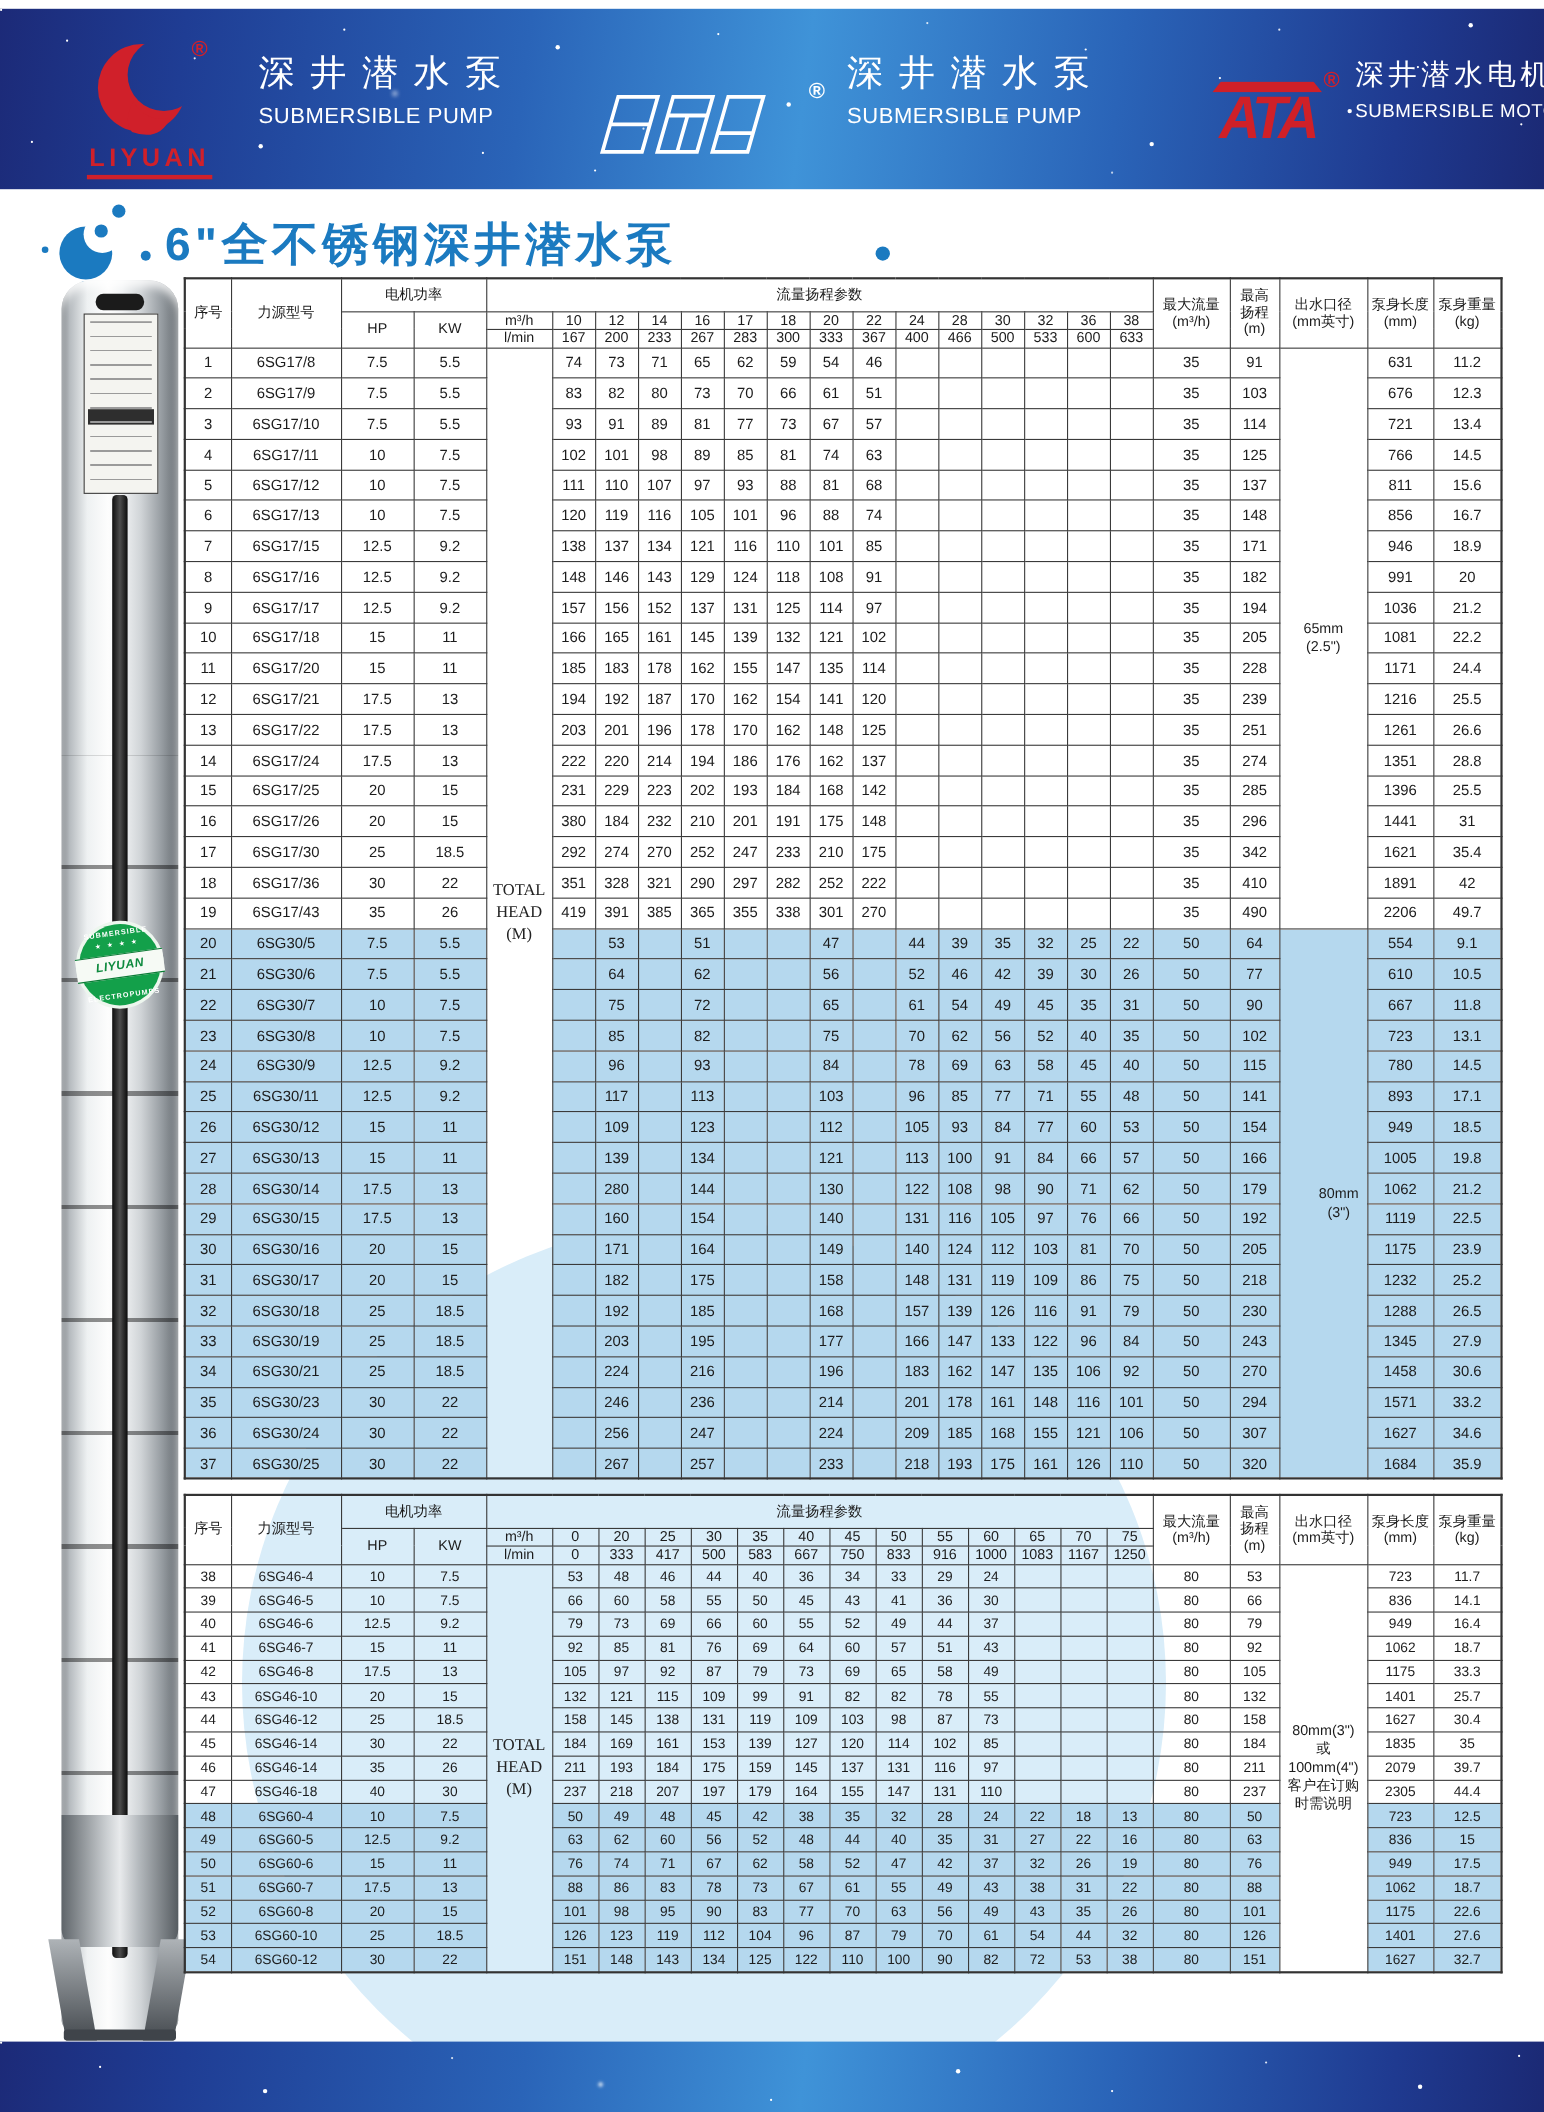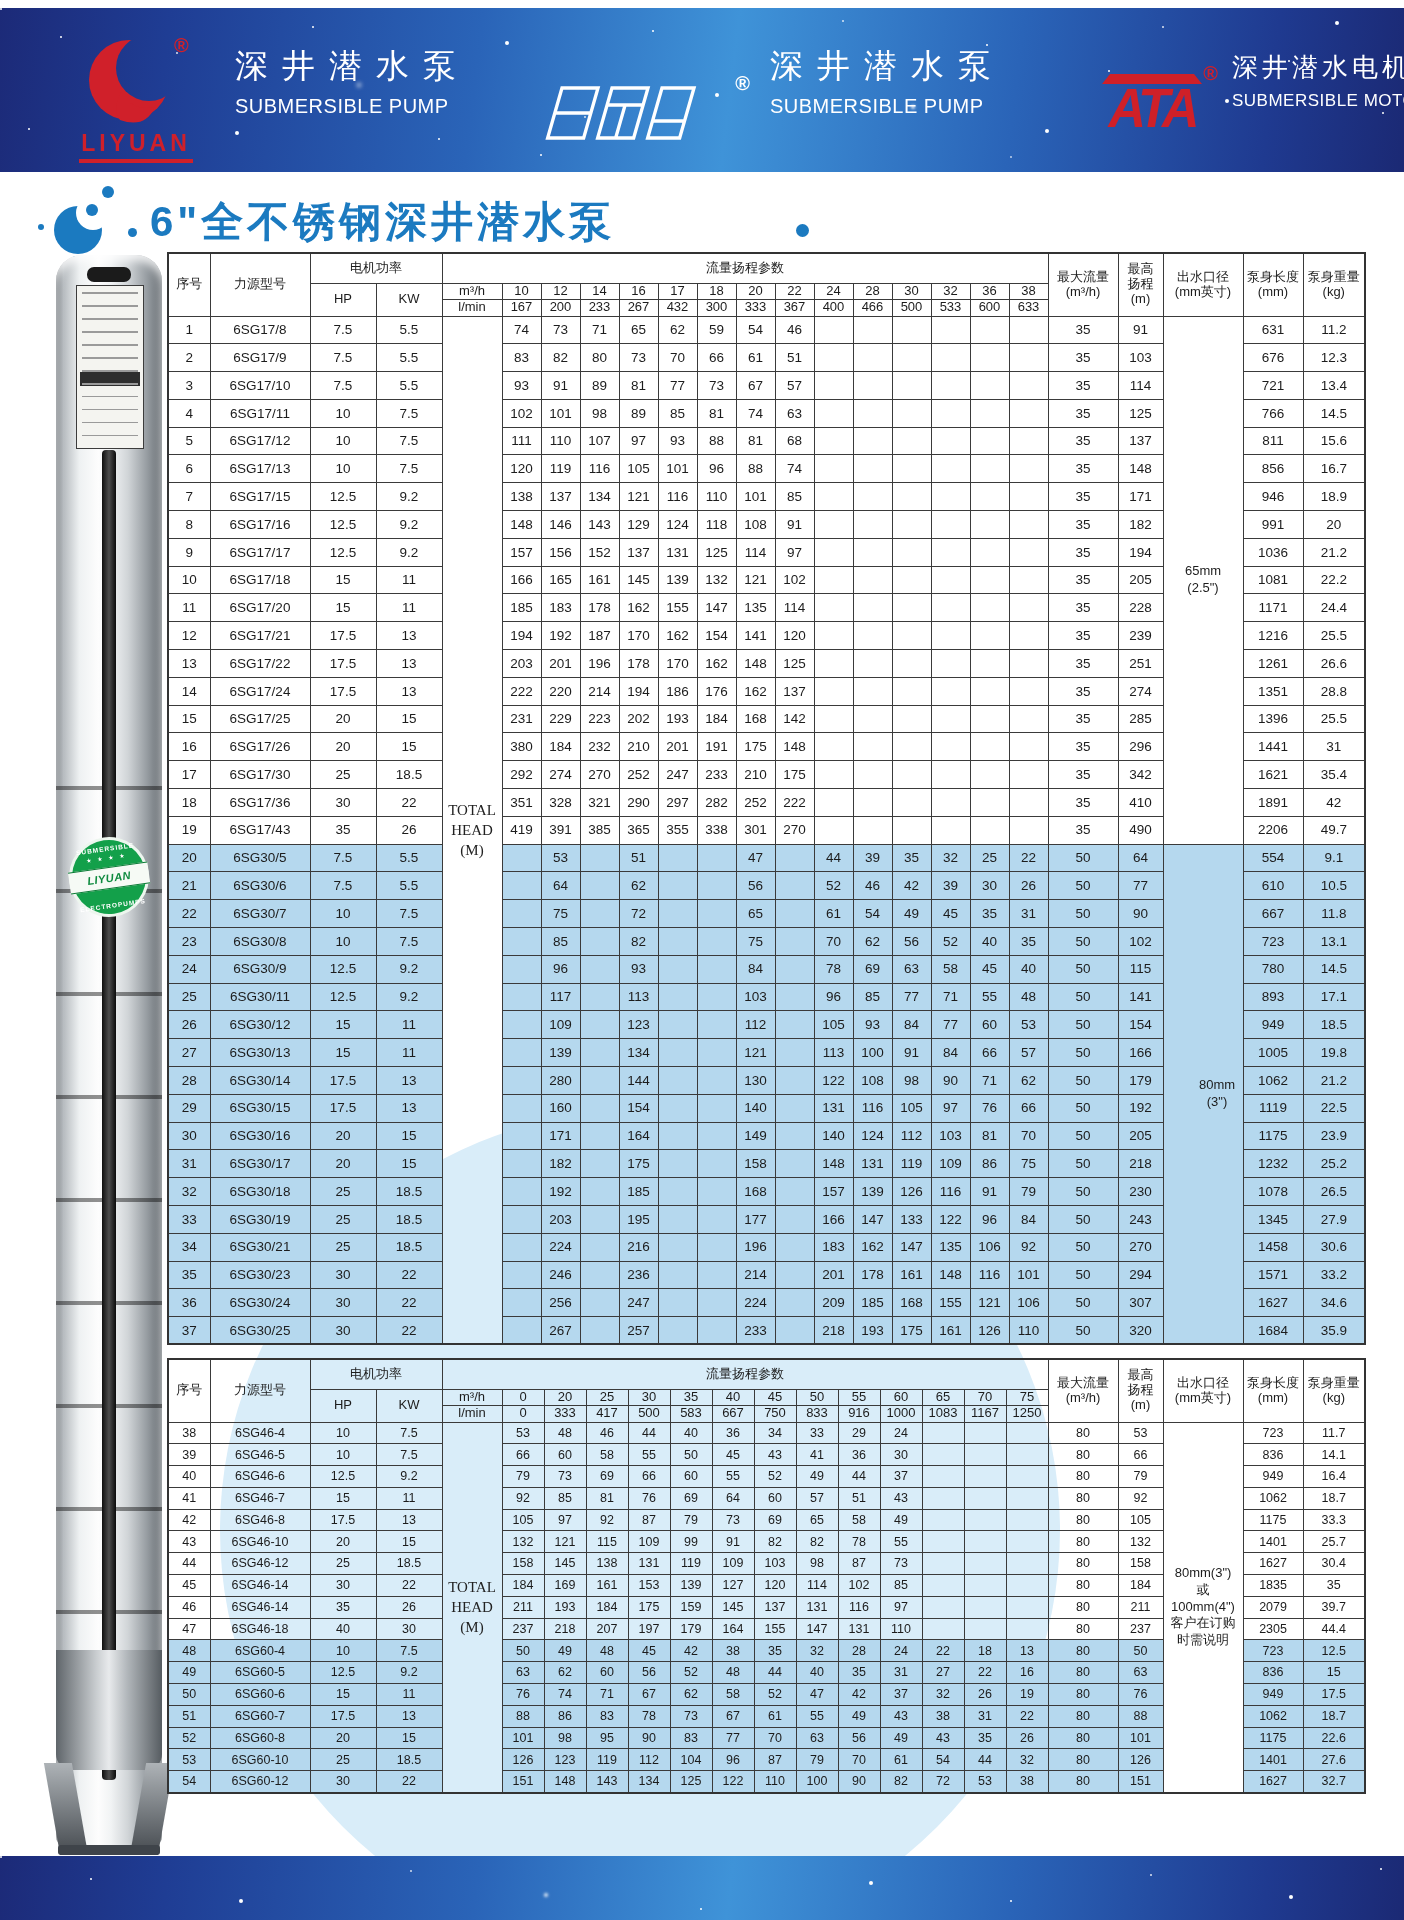--- a/index.html
+++ b/index.html
@@ -337,21 +337,21 @@
         <th>
           <div>200</div>
         </th>
         <th>
           <div>233</div>
         </th>
         <th>
           <div>267</div>
         </th>
         <th>
-          <div>432</div>
+          <div>283</div>
         </th>
         <th>
           <div>300</div>
         </th>
         <th>
           <div>333</div>
         </th>
         <th>
           <div>367</div>
         </th>
@@ -2552,21 +2552,21 @@
         <td>
           <div>79</div>
         </td>
         <td>
           <div>50</div>
         </td>
         <td>
           <div>230</div>
         </td>
         <td>
-          <div>1078</div>
+          <div>1288</div>
         </td>
         <td>
           <div>26.5</div>
         </td>
       </tr>
       <tr class="hl">
         <td>
           <div>33</div>
         </td>
         <td>

